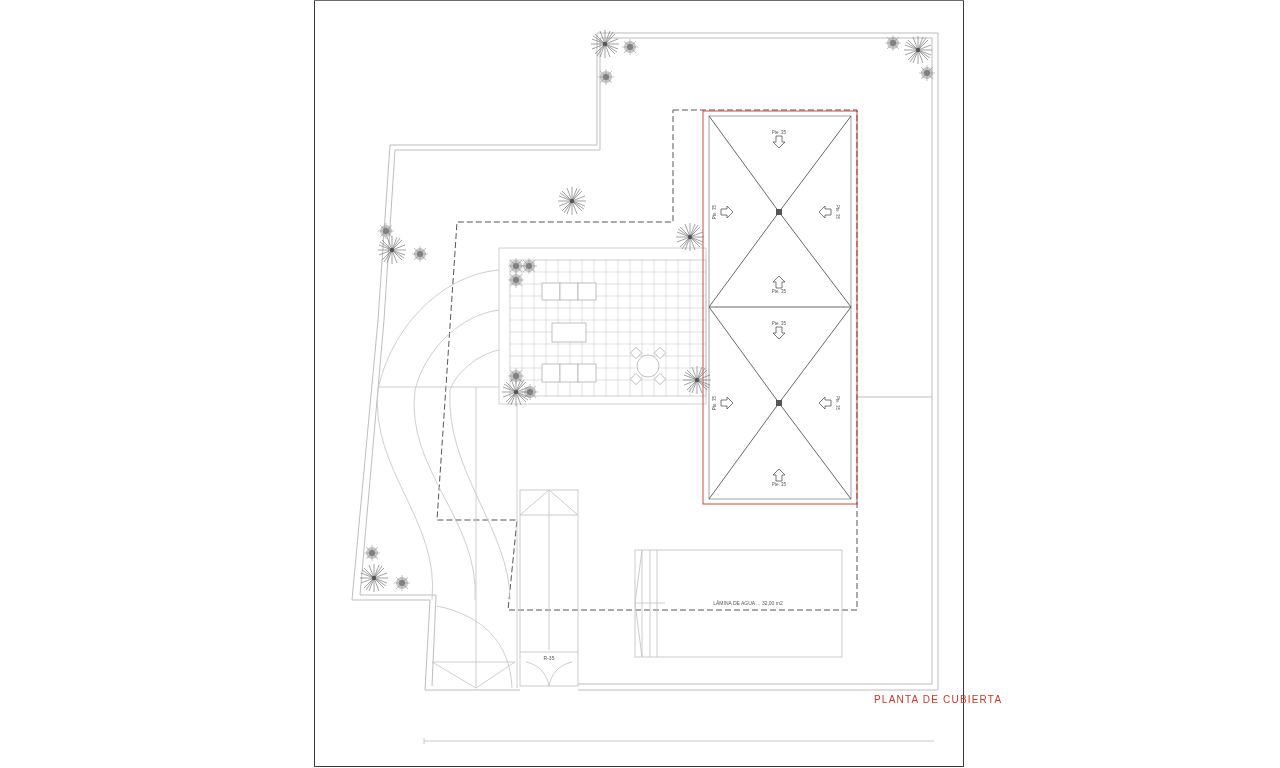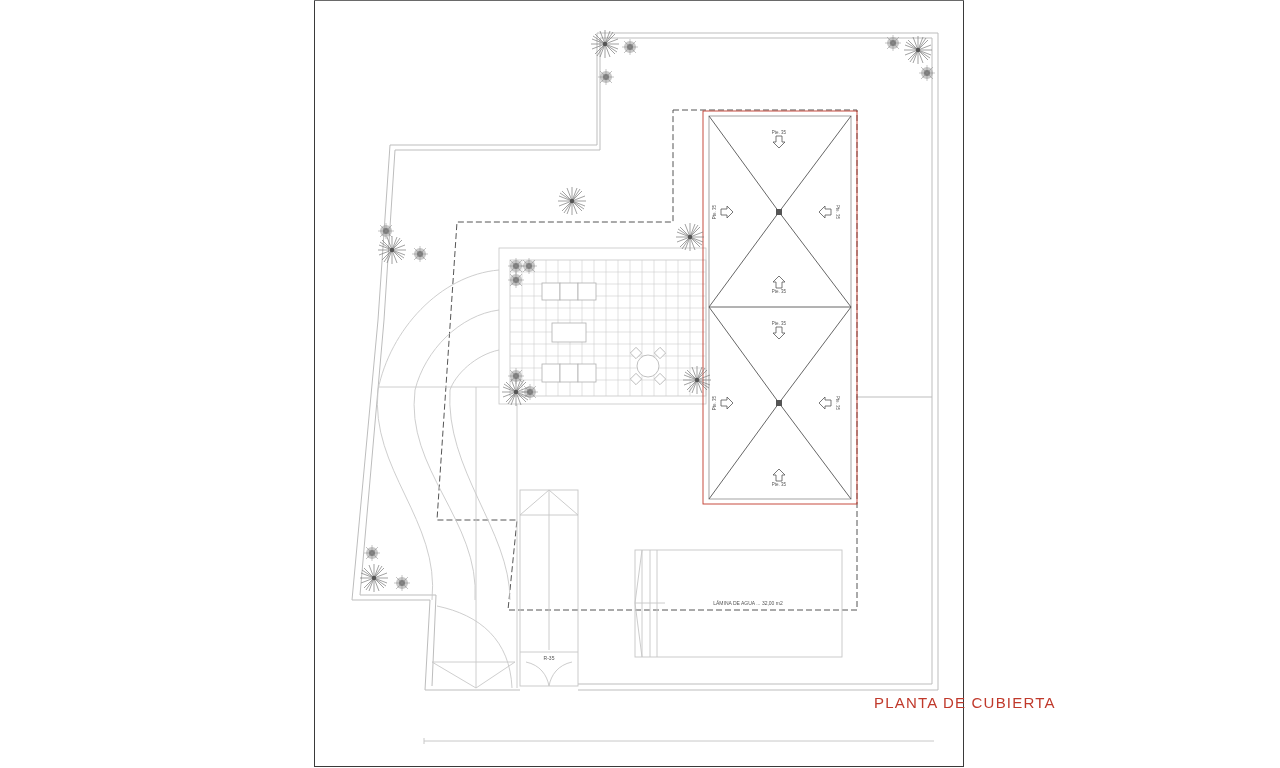--- a/index.html
+++ b/index.html
@@ -1,20 +1,20 @@
 <!DOCTYPE html>
 <html><head>
 <meta charset="utf-8">
 <style>
   html, body { margin: 0; padding: 0; background: #ffffff; }
   body { width: 1280px; height: 768px; position: relative; overflow: hidden; font-family: "Liberation Sans", sans-serif; }
   .sheet { position: absolute; left: 314px; top: 0; width: 650px; height: 767px; border: 1.5px solid #3a3a3a; border-top: none; box-sizing: border-box; background: #fff; }
   .sheet-top { position: absolute; left: 314px; top: 0; width: 650px; height: 1px; background: #6a6a6a; }
   svg.plan { position: absolute; left: 0; top: 0; width: 1280px; height: 768px; }
-  .title { position: absolute; left: 835px; top: 694px; font-size: 15px; letter-spacing: 1.2px; color: #c0392b; font-family: "Liberation Sans", sans-serif; white-space: nowrap; padding-left: 39px; }
+  .title { position: absolute; left: 835px; top: 694px; font-size: 10px; letter-spacing: 1.2px; color: #c0392b; font-family: "Liberation Sans", sans-serif; white-space: nowrap; padding-left: 39px; }
   .lbl { font-family: "Liberation Sans", sans-serif; fill: #555; }
 </style>
 </head>
 <body>
 
 <div class="sheet"></div>
 <div class="sheet-top"></div>
 
 <svg class="plan" viewBox="0 0 1280 768" xmlns="http://www.w3.org/2000/svg">
   <defs>

